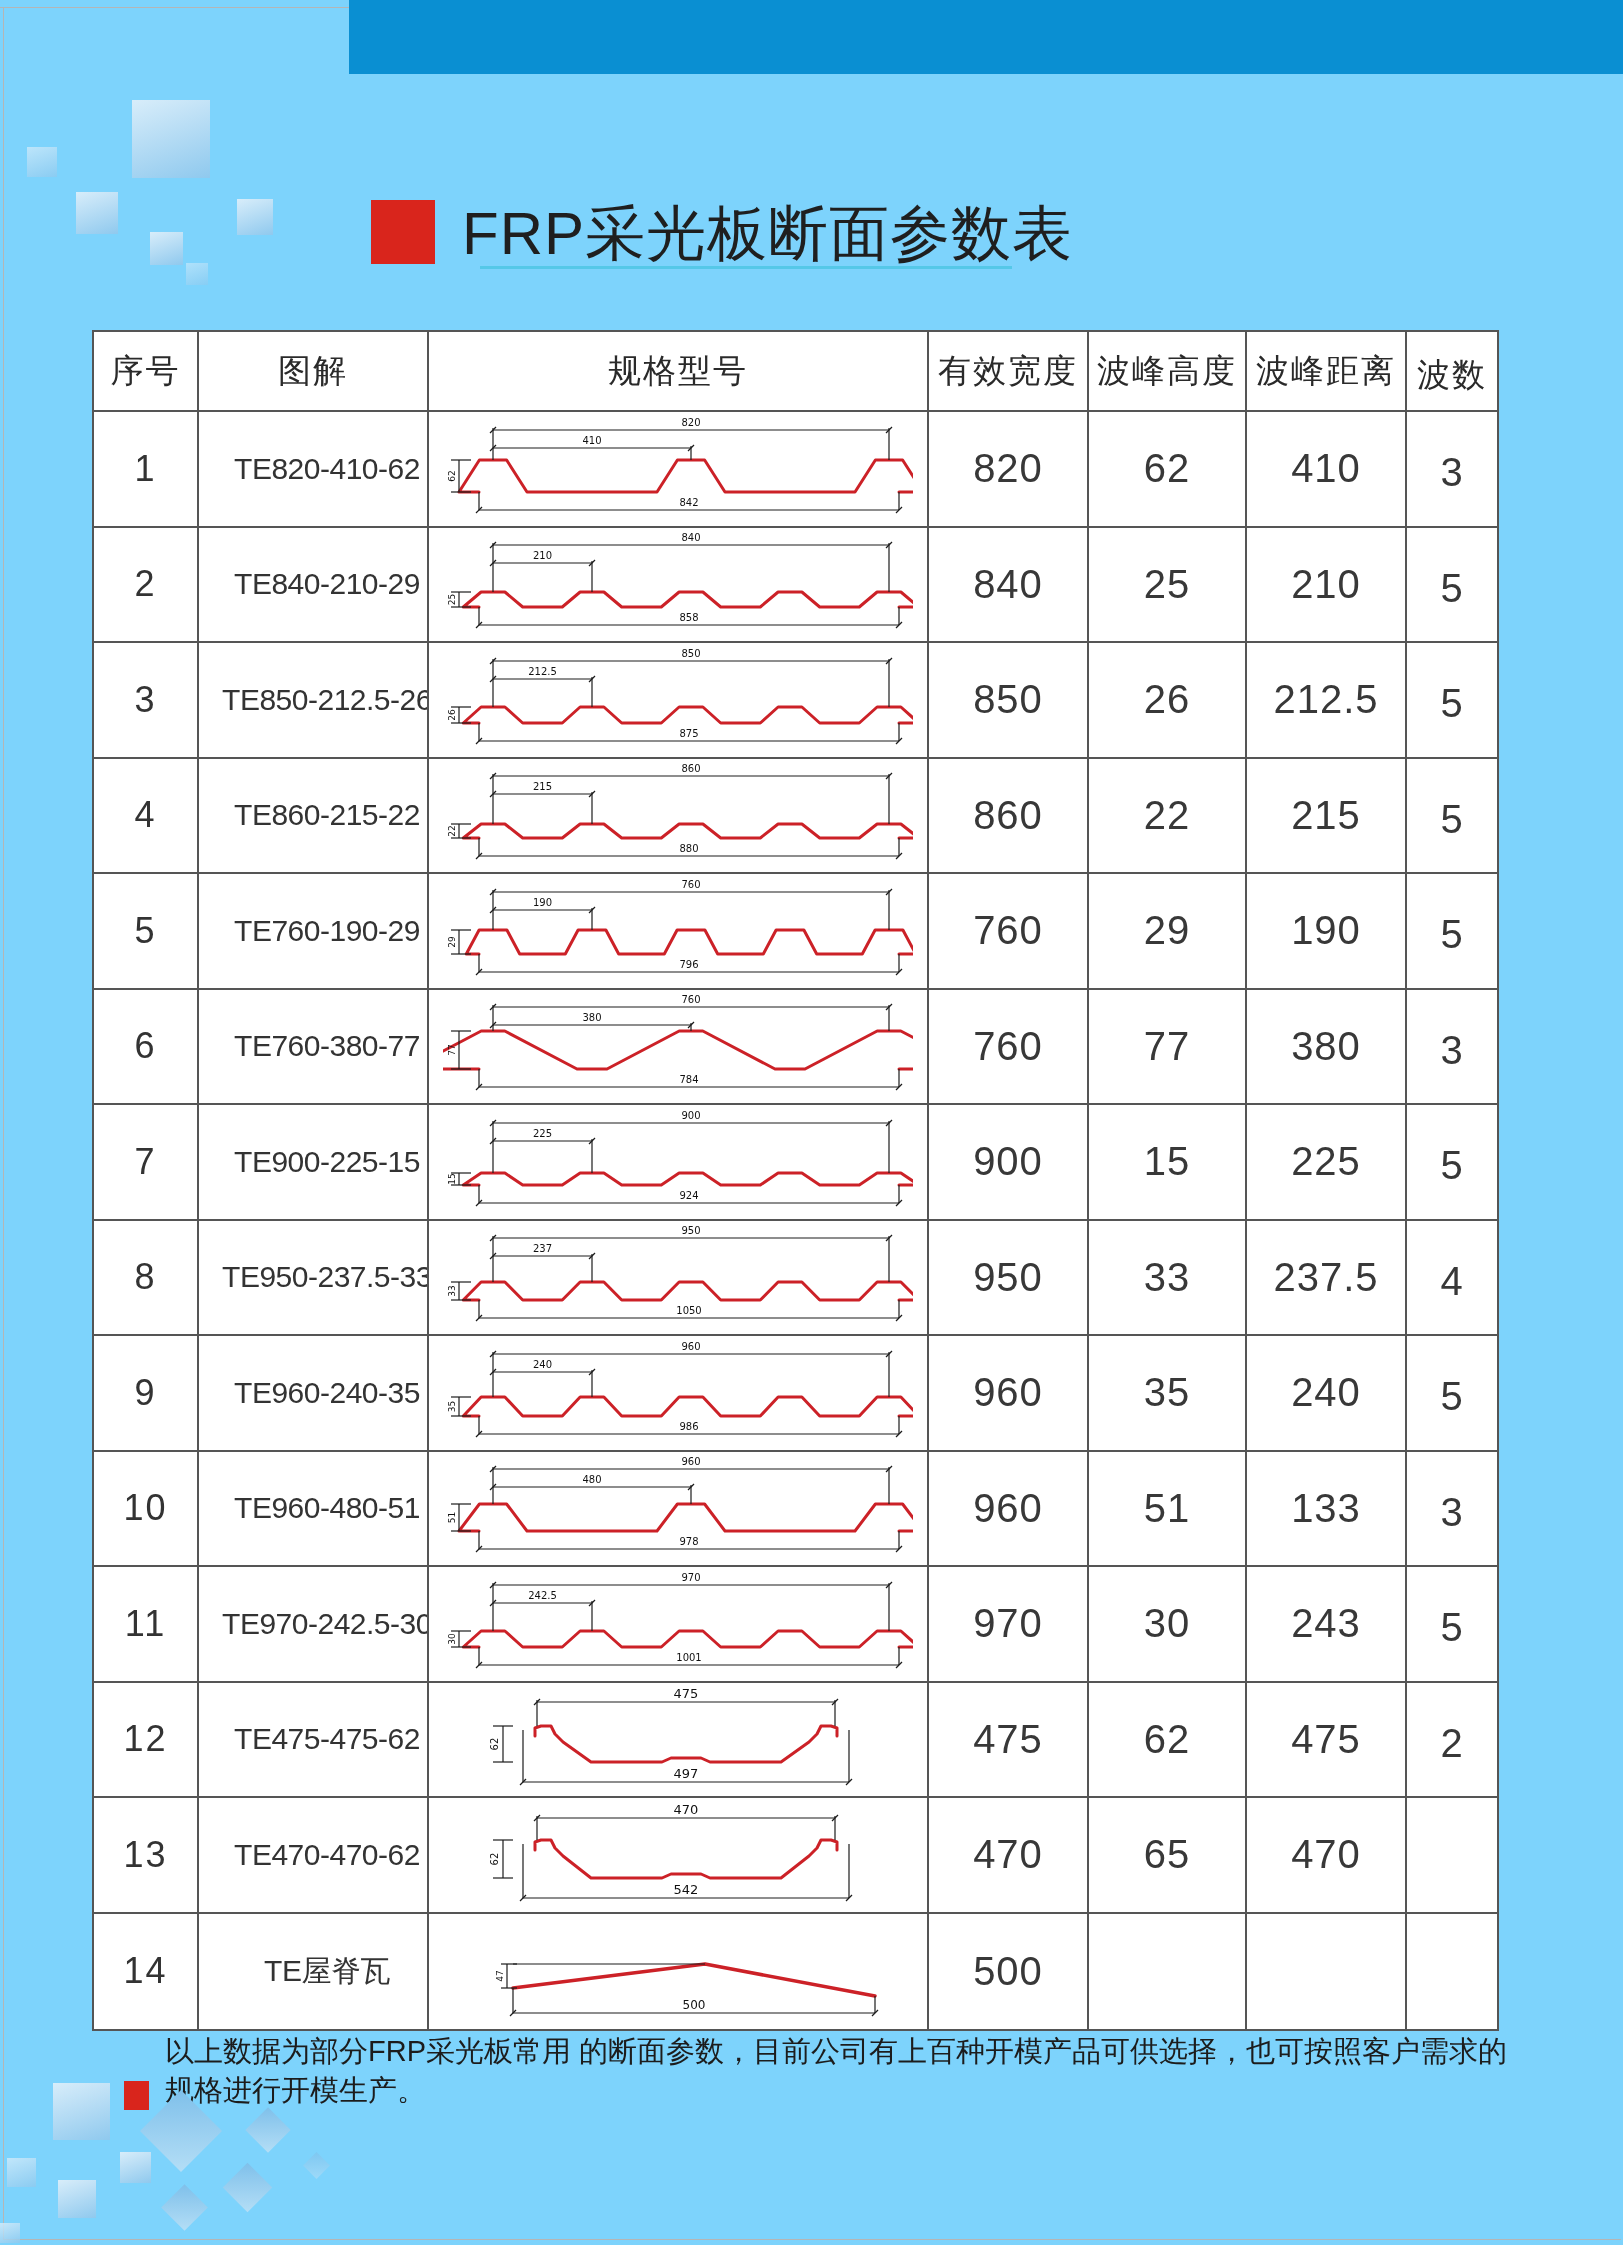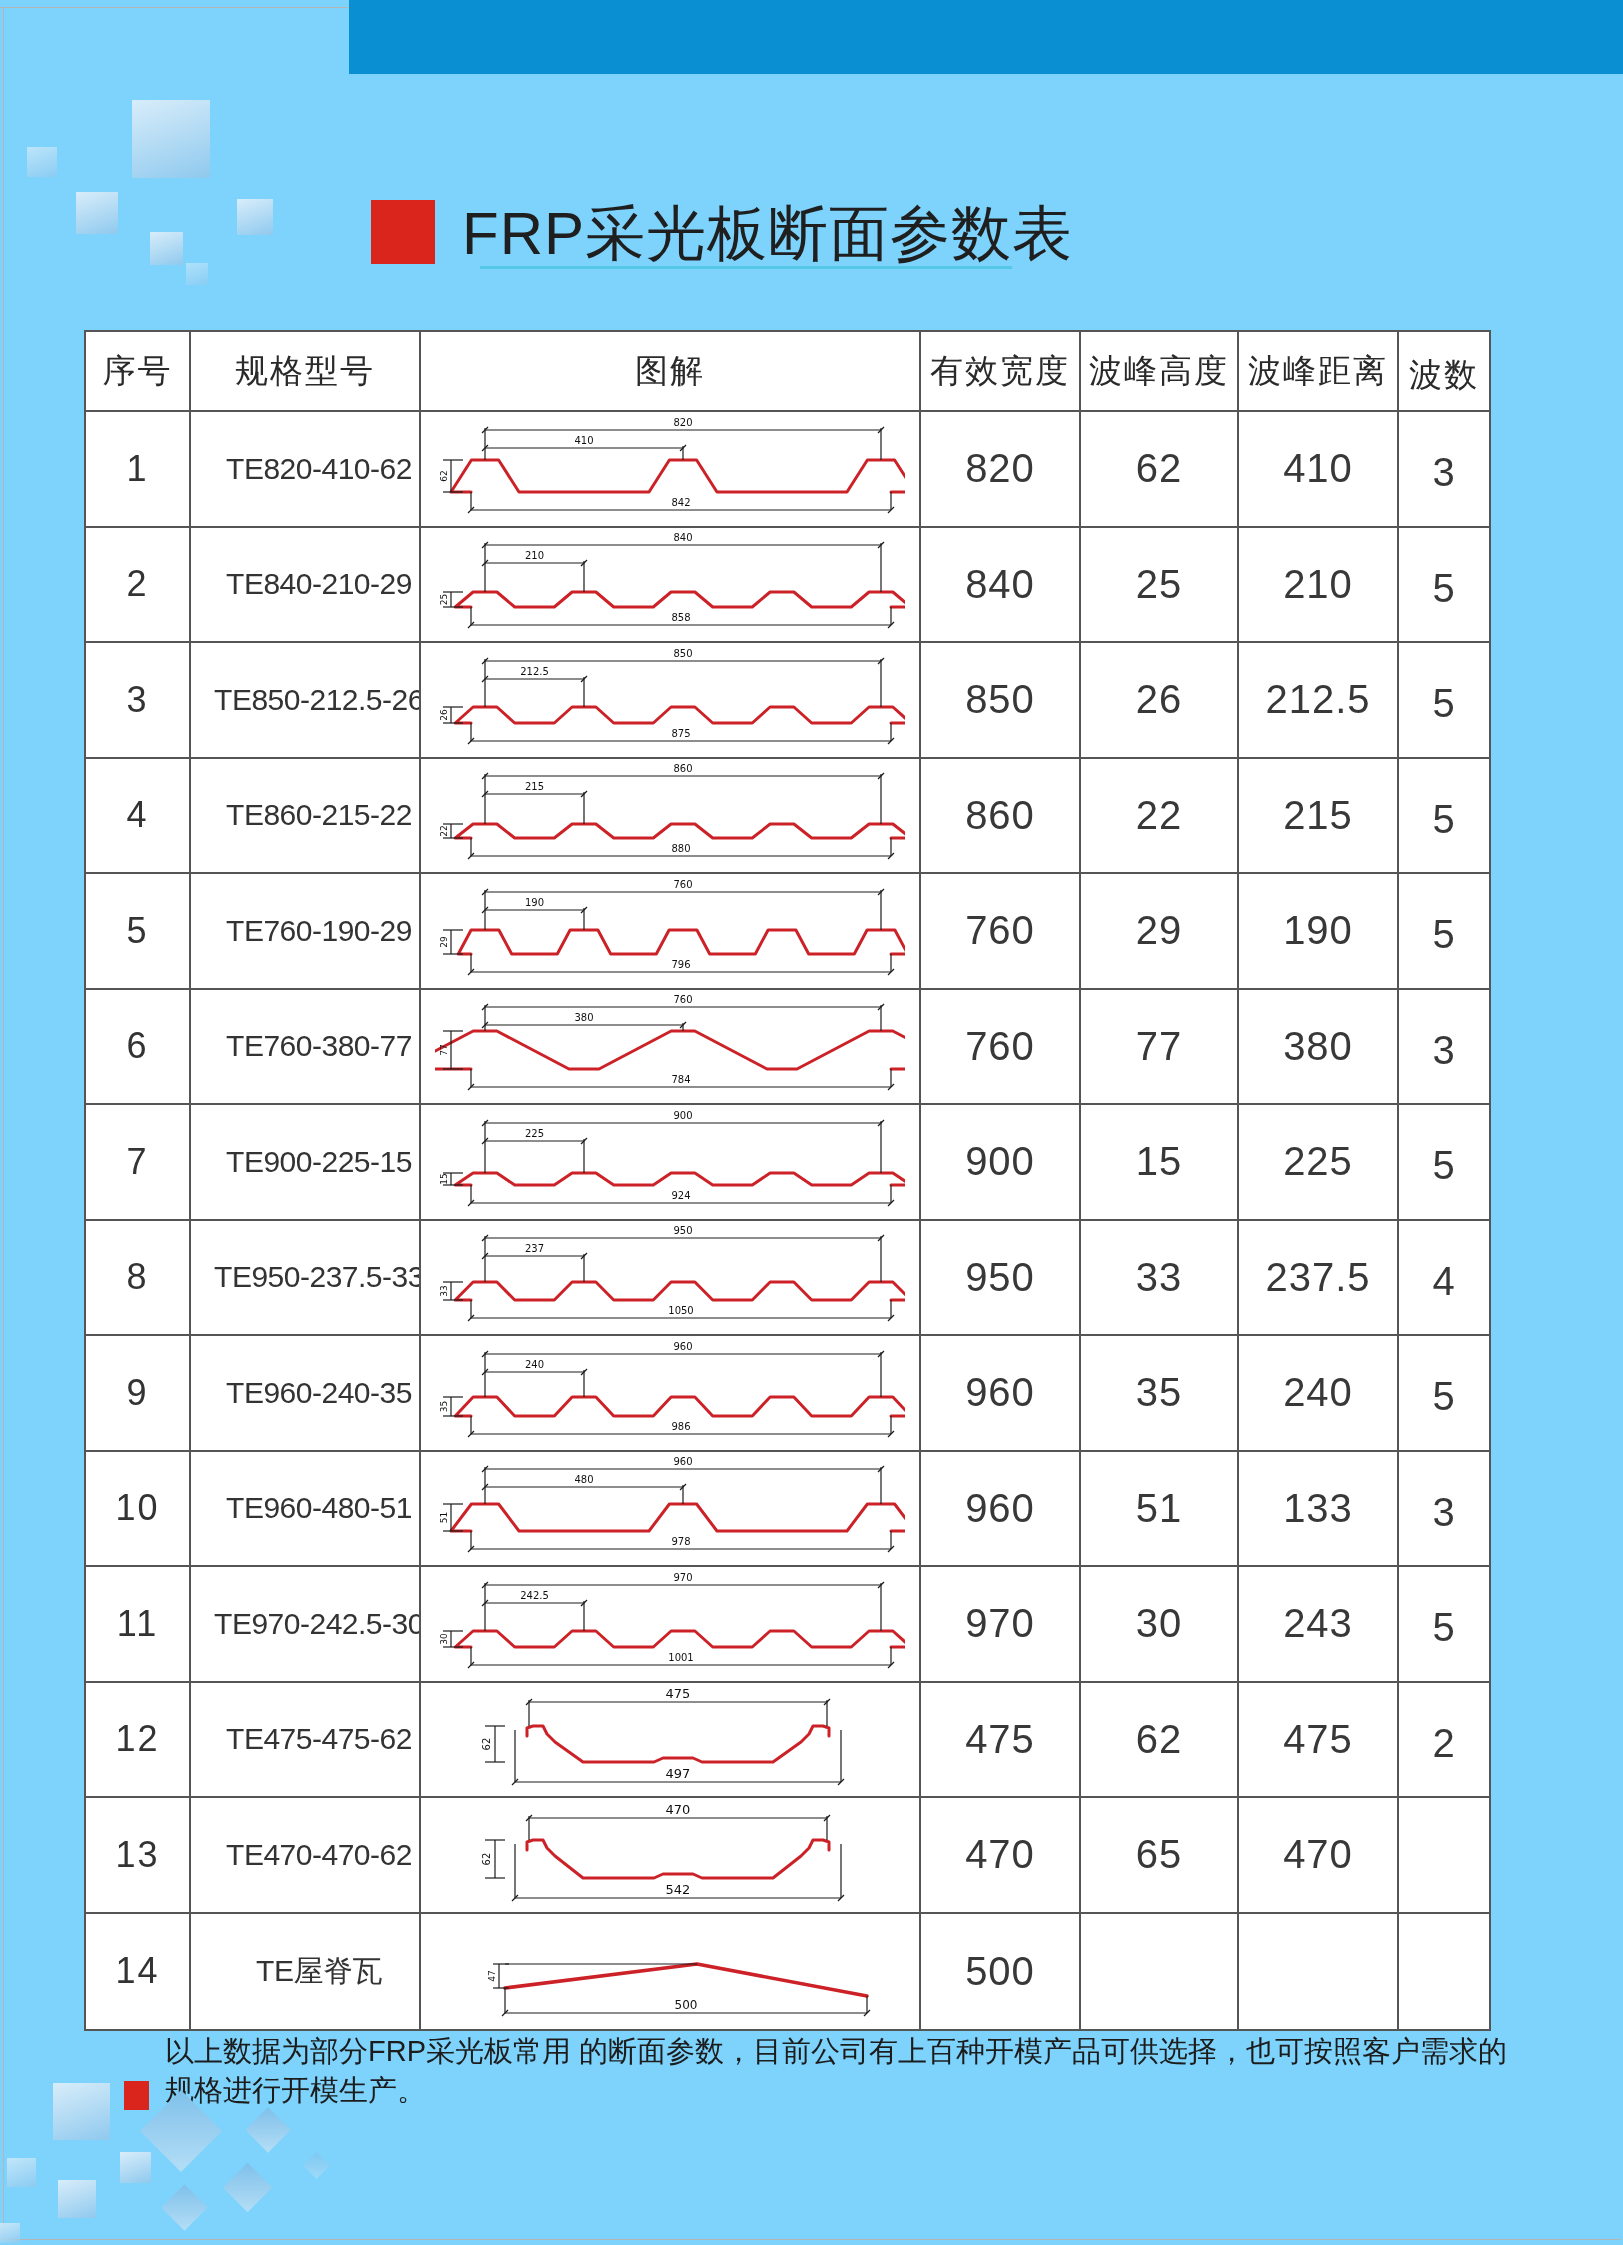--- a/index.html
+++ b/index.html
@@ -29,21 +29,21 @@
   .db7{left:168px;top:2191px;width:33px;height:33px;}
   .db8{left:230px;top:2170px;width:35px;height:35px;}
   .db9{left:307px;top:2156px;width:19px;height:19px;opacity:.6;}
   .db10{left:0;top:2223px;width:20px;height:20px;opacity:.8;}
   
   .title-square{position:absolute;left:371px;top:200px;width:64px;height:64px;background:var(--red,#d9251c);}
   .page-title{position:absolute;left:462px;top:194px;margin:0;font-size:60px;font-weight:400;
               letter-spacing:1px;color:#1f1f1f;white-space:nowrap;}
   .title-underline{position:absolute;left:480px;top:266px;width:532px;height:3px;background:var(--cyan,#55c8e8);}
   
-  #param-table{position:absolute;left:84px;top:330px;display:grid;
+  #param-table{position:absolute;left:92px;top:330px;display:grid;
      grid-template-columns:105px 230px 500px 160px 158px 160px 90px;
      grid-template-rows:80px repeat(14,115.5px);
      border:2px solid var(--line,#555);background:#fff;}
   .cell{border-right:2px solid var(--line,#555);border-bottom:2px solid var(--line,#555);
         display:flex;align-items:center;justify-content:center;overflow:hidden;}
   .cell:nth-child(7n){border-right:none;margin-top:8px;}
   .cell:nth-last-child(-n+7){border-bottom:none;}
   .hdr{font-size:33px;letter-spacing:2px;color:#2a2a2a;}
   .num{font-size:36px;letter-spacing:2px;color:#333;}
   .model{font-size:30px;letter-spacing:-0.5px;color:#333;white-space:nowrap;padding-left:28px;}
@@ -70,22 +70,22 @@
   <div class="sq dt4"></div>
   <div class="sq dt5"></div>
   <div class="sq dt6"></div>
 
   <div class="title-square"></div>
   <h1 class="page-title">FRP采光板断面参数表</h1>
   <div class="title-underline"></div>
 
   <div id="param-table">
       <div class="cell hdr">序号</div>
+      <div class="cell hdr">图解</div>
       <div class="cell hdr">规格型号</div>
-      <div class="cell hdr">图解</div>
       <div class="cell hdr">有效宽度</div>
       <div class="cell hdr">波峰高度</div>
       <div class="cell hdr">波峰距离</div>
       <div class="cell hdr">波数</div>
       <div class="cell num">1</div>
       <div class="cell model">TE820-410-62</div>
       <div class="cell diag">
         <svg viewBox="0 0 470 110" width="470" height="110">
           <path d="M 36 78 L 16.0 78 L 36.4 46 L 63.6 46 L 84.0 78 L 214.0 78 L 234.4 46 L 261.6 46 L 282.0 78 L 412.0 78 L 432.4 46 L 459.6 46 L 480.0 78 L 456 78" fill="none" stroke="#cc2127" stroke-width="3" stroke-linejoin="round" stroke-linecap="round"></path>
           <line x1="50" y1="46" x2="50" y2="14" stroke="#1c1c1c" stroke-width="1.2"></line>

